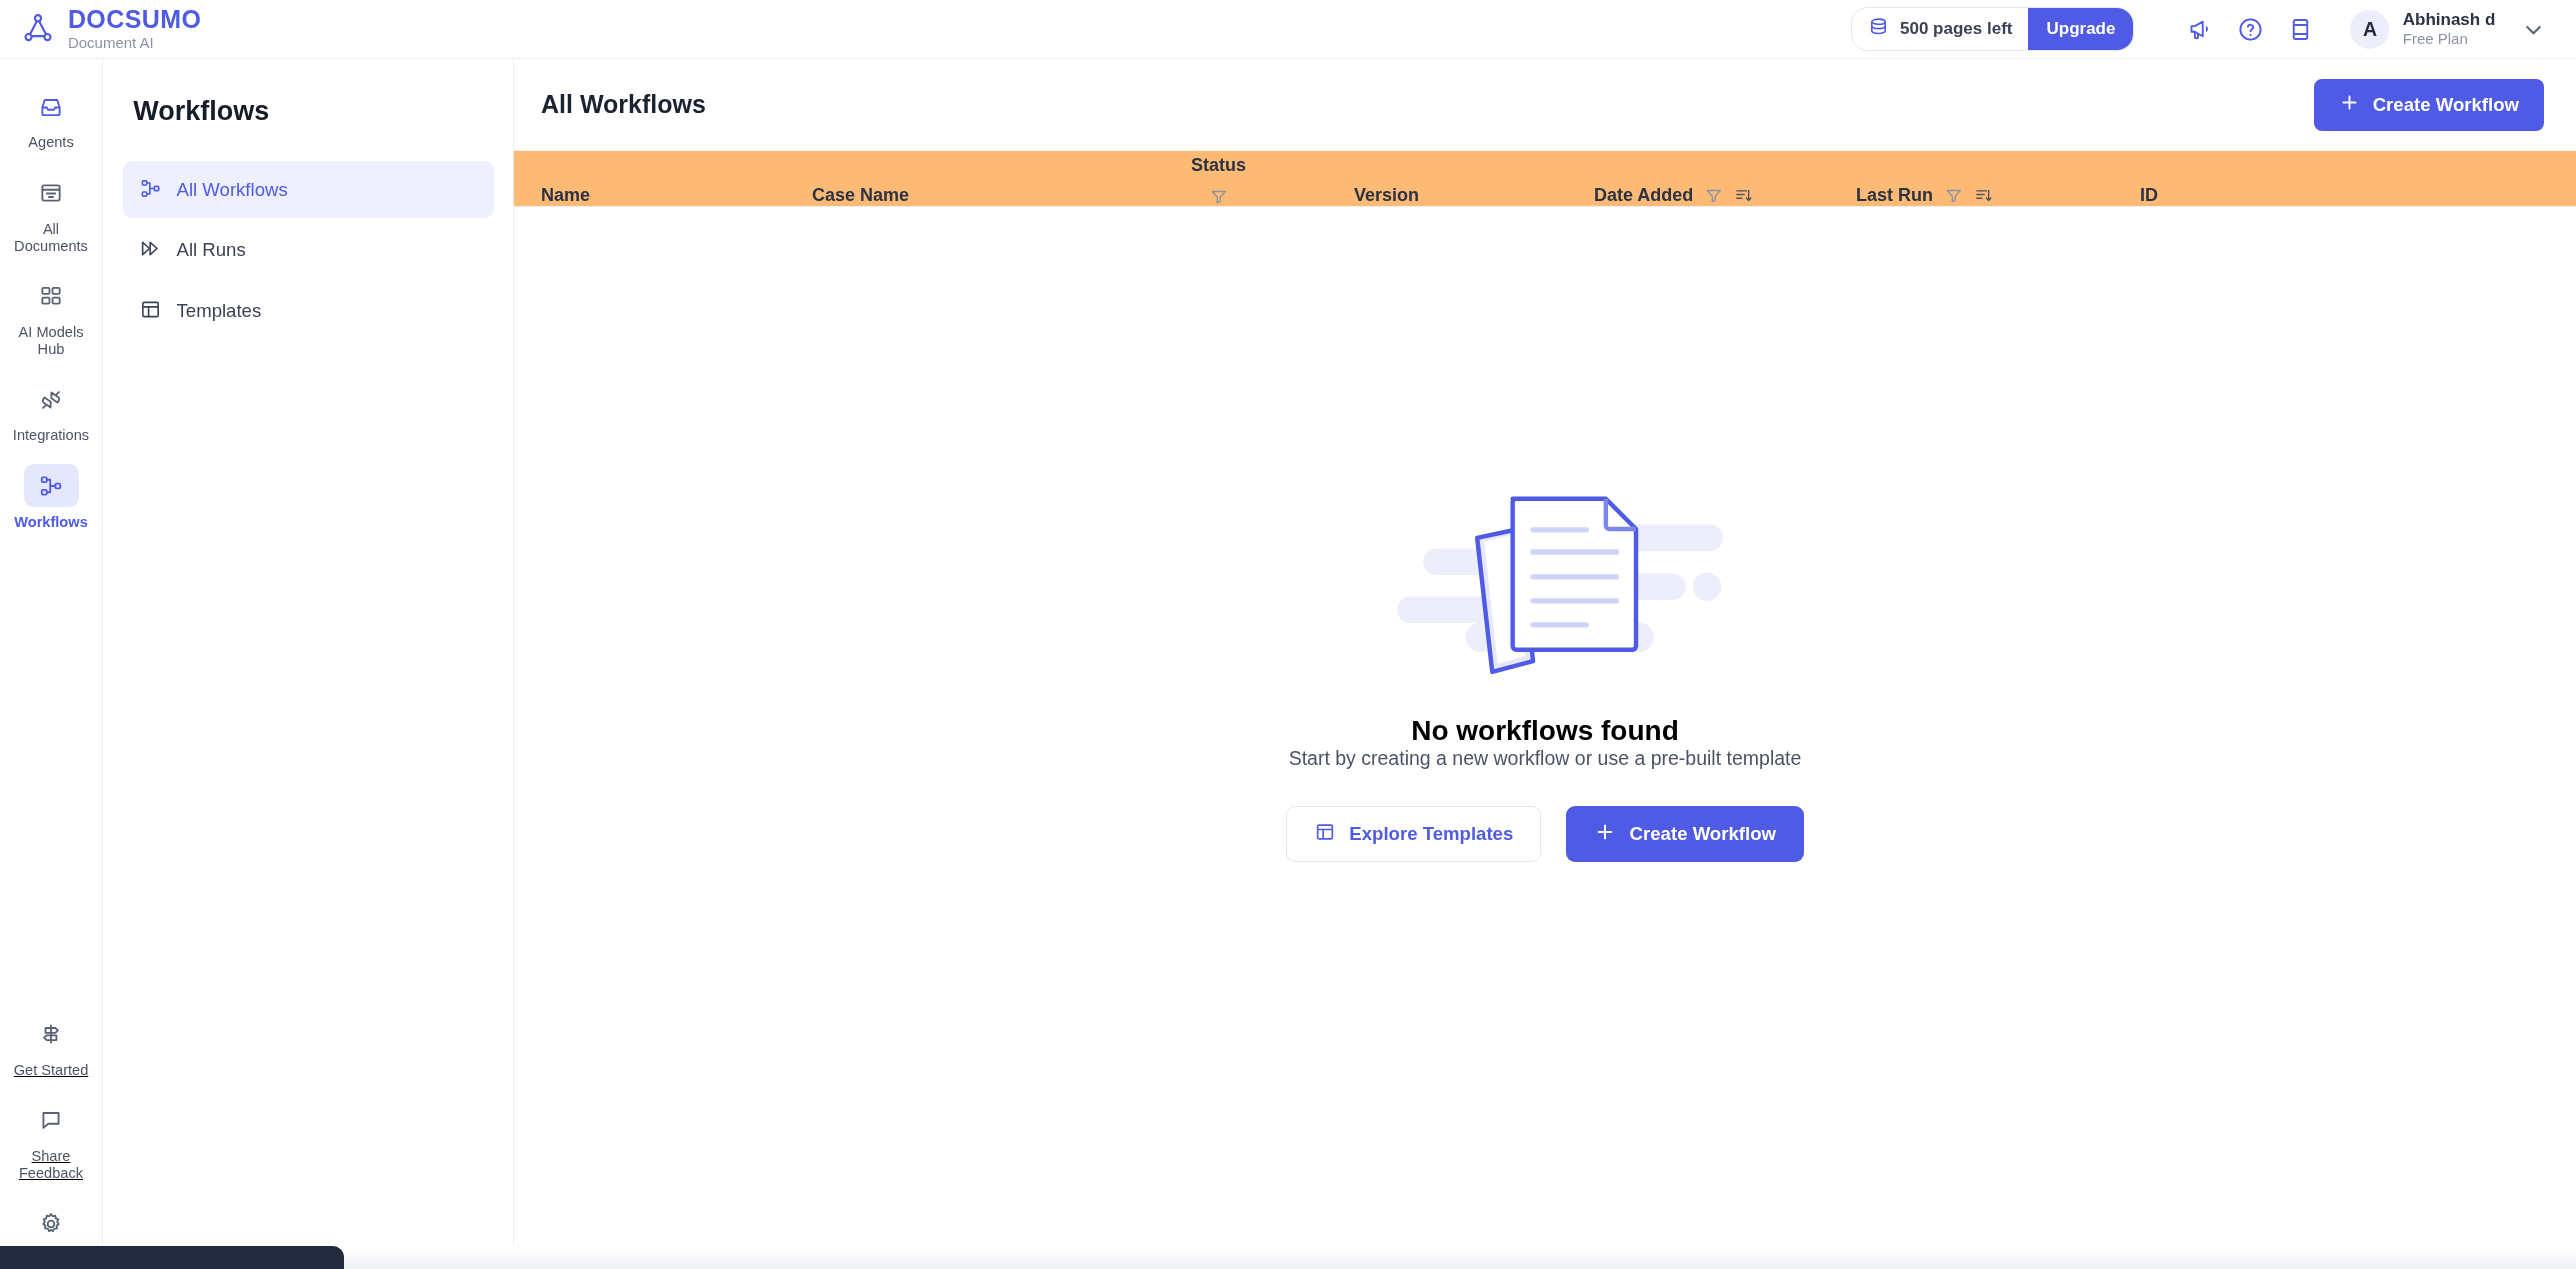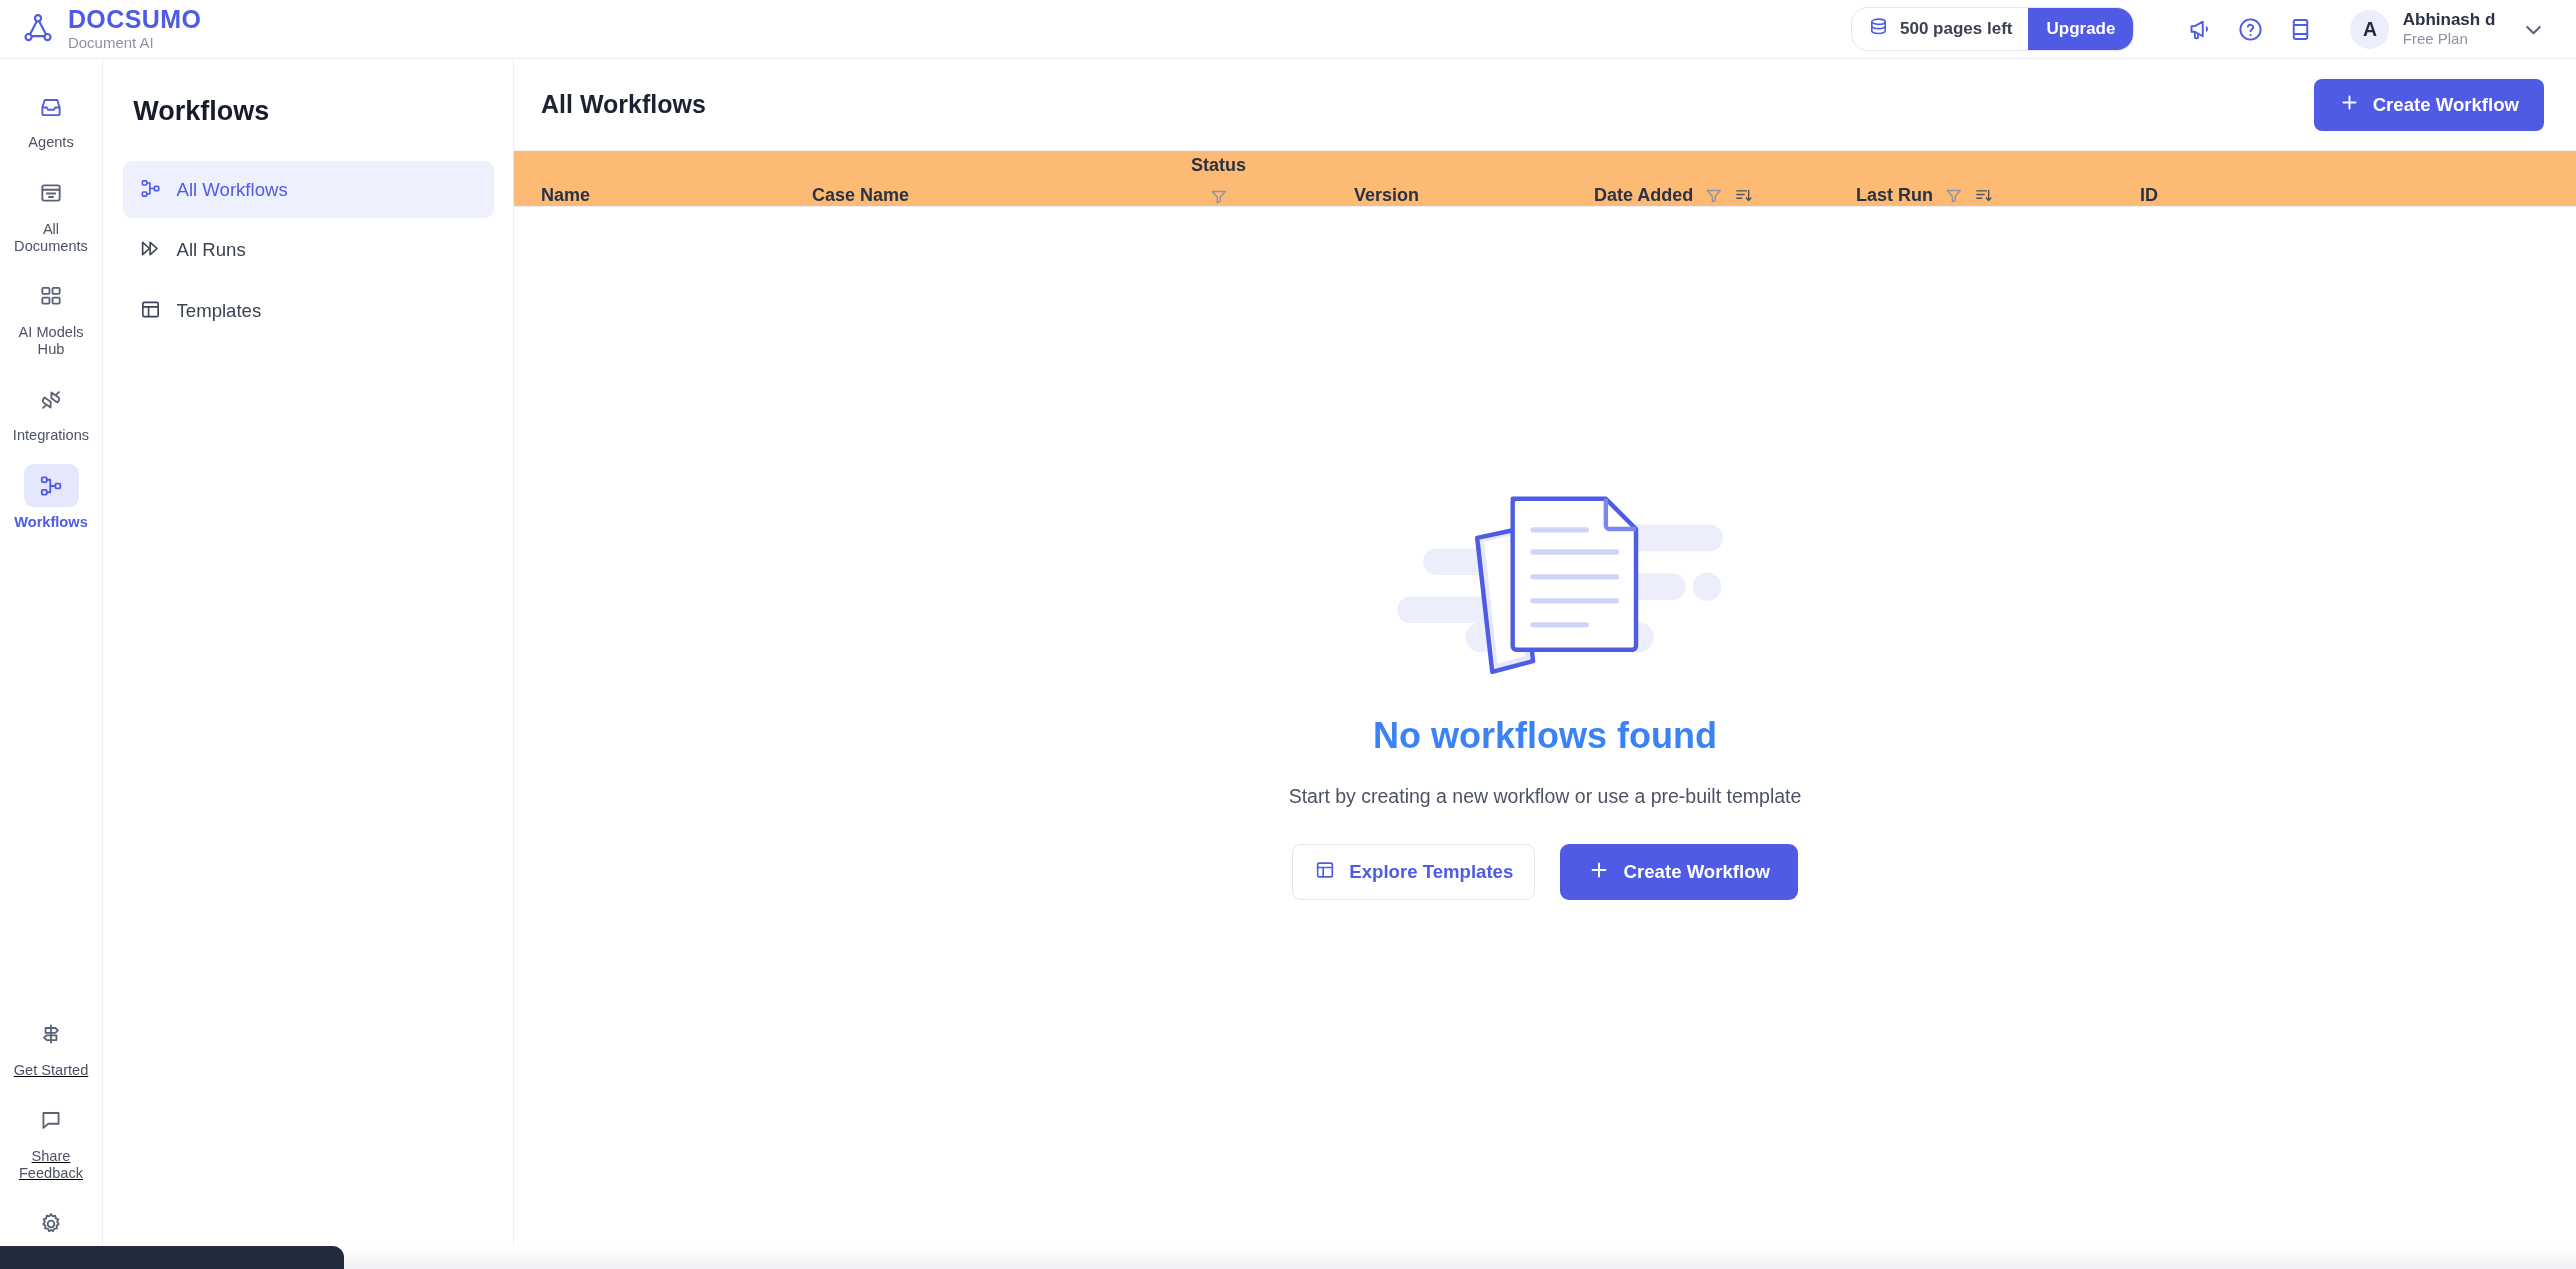--- a/index.html
+++ b/index.html
@@ -143,26 +143,26 @@
   .th-last    { width: 284px; }
   .th-id      { width: 178px; }
   .th-icon { cursor: pointer; display: flex; align-items: center; }
 
   .empty-wrap {
     flex: 1; display: flex; flex-direction: column;
     align-items: center; justify-content: flex-start;
     padding-top: 266px;
   }
   .empty-illus { width: 355px; height: 206px; margin-bottom: 36px; }
-  .empty-title { font-size: 36px; font-weight: 700; color: #3b82f6; margin-bottom: 28px; }
+  .empty-title { font-size: 28px; font-weight: 700; color: #000000; margin-bottom: 0; }
   .empty-sub { font-size: 19.5px; color: #4c5365; margin-bottom: 36px; }
   .empty-actions { display: flex; align-items: center; gap: 25px; }
   .btn-outline {
     display: flex; align-items: center; gap: 13.3px;
-    height: 56px; padding: 0 21px;
+    height: 56px; padding: 0 27px;
     background: #fff; border: 0.9px solid #e3e6ee; border-radius: 9px;
     color: #4f5be5; font-size: 18.6px; font-weight: 700; cursor: pointer;
     font-family: inherit;
   }
   .btn-primary {
     display: flex; align-items: center; gap: 13.3px;
     height: 56px; padding: 0 28px;
     background: #4f5be5; border: none; border-radius: 9px;
     color: #fff; font-size: 18.6px; font-weight: 700; cursor: pointer;
     font-family: inherit;

